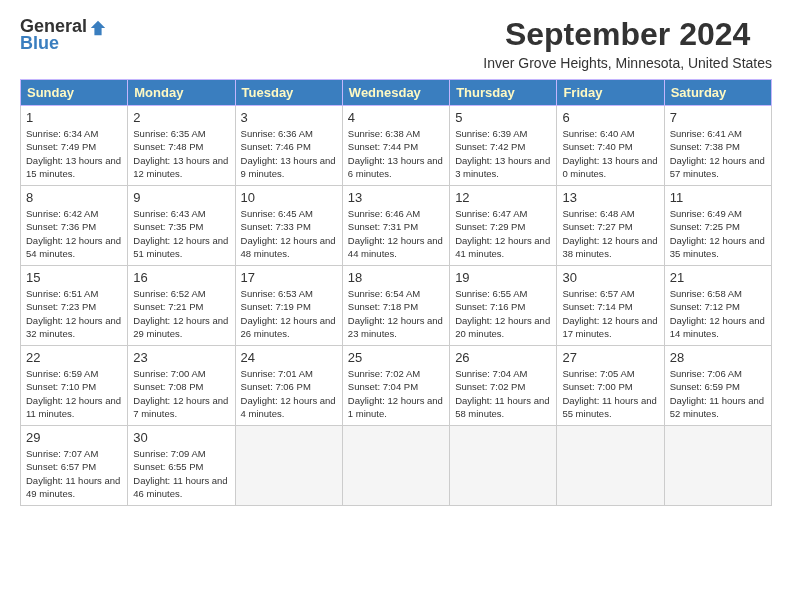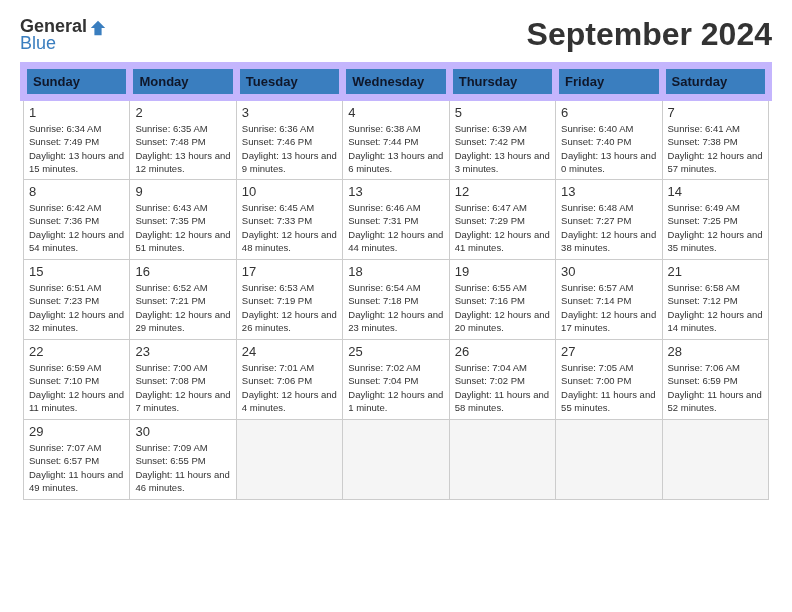--- a/index.html
+++ b/index.html
@@ -47,26 +47,26 @@
       color: #333;
       margin-top: 2px;
     }
     .calendar {
       width: 100%;
       border-collapse: collapse;
       margin-top: 8px;
     }
     .calendar th {
       background-color: #3a7ebf;
-      color: #0f172a;
+      color: #fef9c3;
       font-size: 13px;
       font-weight: bold;
       text-align: left;
       padding: 5px 6px;
-      border: 7px solid #c4b5fd;
+      border: 1px solid #c4b5fd;
     }
     .calendar td {
       vertical-align: top;
       font-size: 10px;
       color: #333;
       padding: 4px 5px;
       border: 1px solid #ccc;
       width: 14.28%;
       height: 80px;
       background: #fff;
@@ -90,24 +90,25 @@
 <body>
 
 <div class="header-area">
   <div class="logo">
     <div class="logo-text">
       <span class="logo-general">General</span>
       <svg class="logo-icon" viewBox="0 0 20 20">
         <polygon points="10,2 18,10 14,10 14,18 6,18 6,10 2,10" fill="#3a7ebf"></polygon>
       </svg>
     </div>
-    <div style="font-size:18px;font-weight:normal;color:#3a7ebf;margin-top:-4px;">Blue</div>
+    <div style="font-size:18px;font-weight:bold;color:#3a7ebf;margin-top:-4px;">Blue</div>
   </div>
   <div class="title-area">
     <div class="month-title">September 2024</div>
+    <div class="location">Inver Grove Heights, Minnesota, United States</div>
   </div>
 </div>
 
 <table class="calendar">
   <thead>
     <tr>
     <th>Sunday</th>
         <th>Monday</th>
         <th>Tuesday</th>
         <th>Wednesday</th>
@@ -166,21 +167,21 @@
       </td>
         <td>
         <span class="day-number">12</span>
         <span class="day-info">Sunrise: 6:47 AM<br>Sunset: 7:29 PM<br>Daylight: 12 hours and 41 minutes.</span>
       </td>
         <td>
         <span class="day-number">13</span>
         <span class="day-info">Sunrise: 6:48 AM<br>Sunset: 7:27 PM<br>Daylight: 12 hours and 38 minutes.</span>
       </td>
         <td>
-        <span class="day-number">14</span>
+        <span class="day-number">11</span>
         <span class="day-info">Sunrise: 6:49 AM<br>Sunset: 7:25 PM<br>Daylight: 12 hours and 35 minutes.</span>
       </td>
       </tr>
       <tr>
         <td>
         <span class="day-number">15</span>
         <span class="day-info">Sunrise: 6:51 AM<br>Sunset: 7:23 PM<br>Daylight: 12 hours and 32 minutes.</span>
       </td>
         <td>
         <span class="day-number">16</span>

